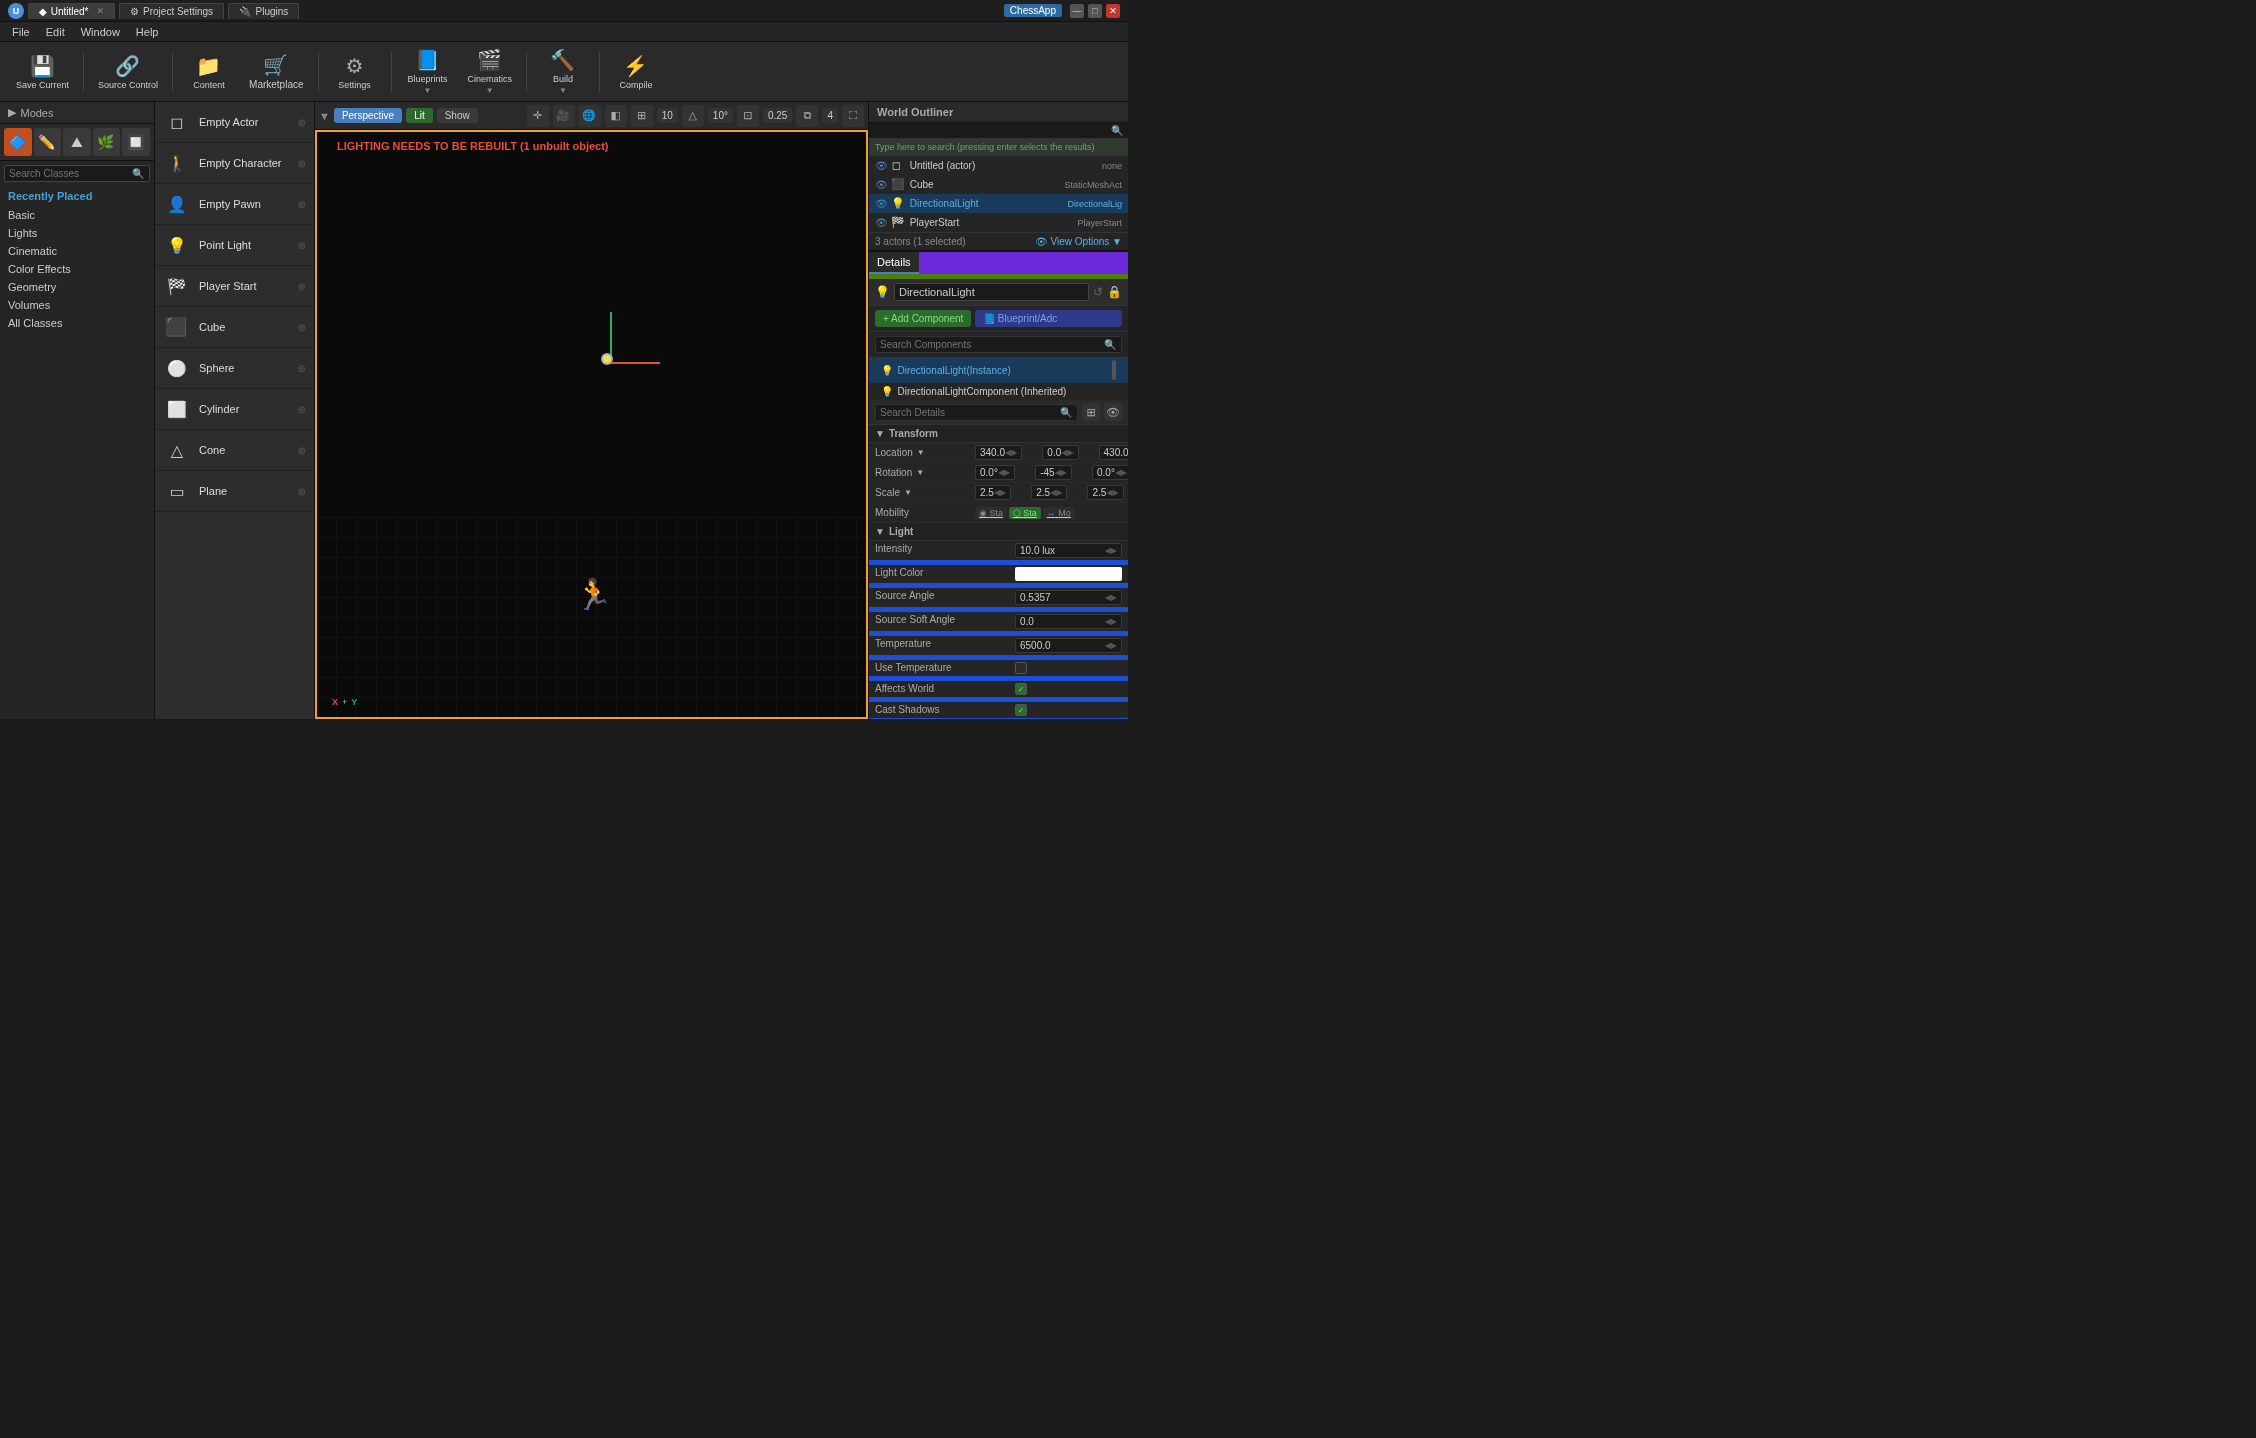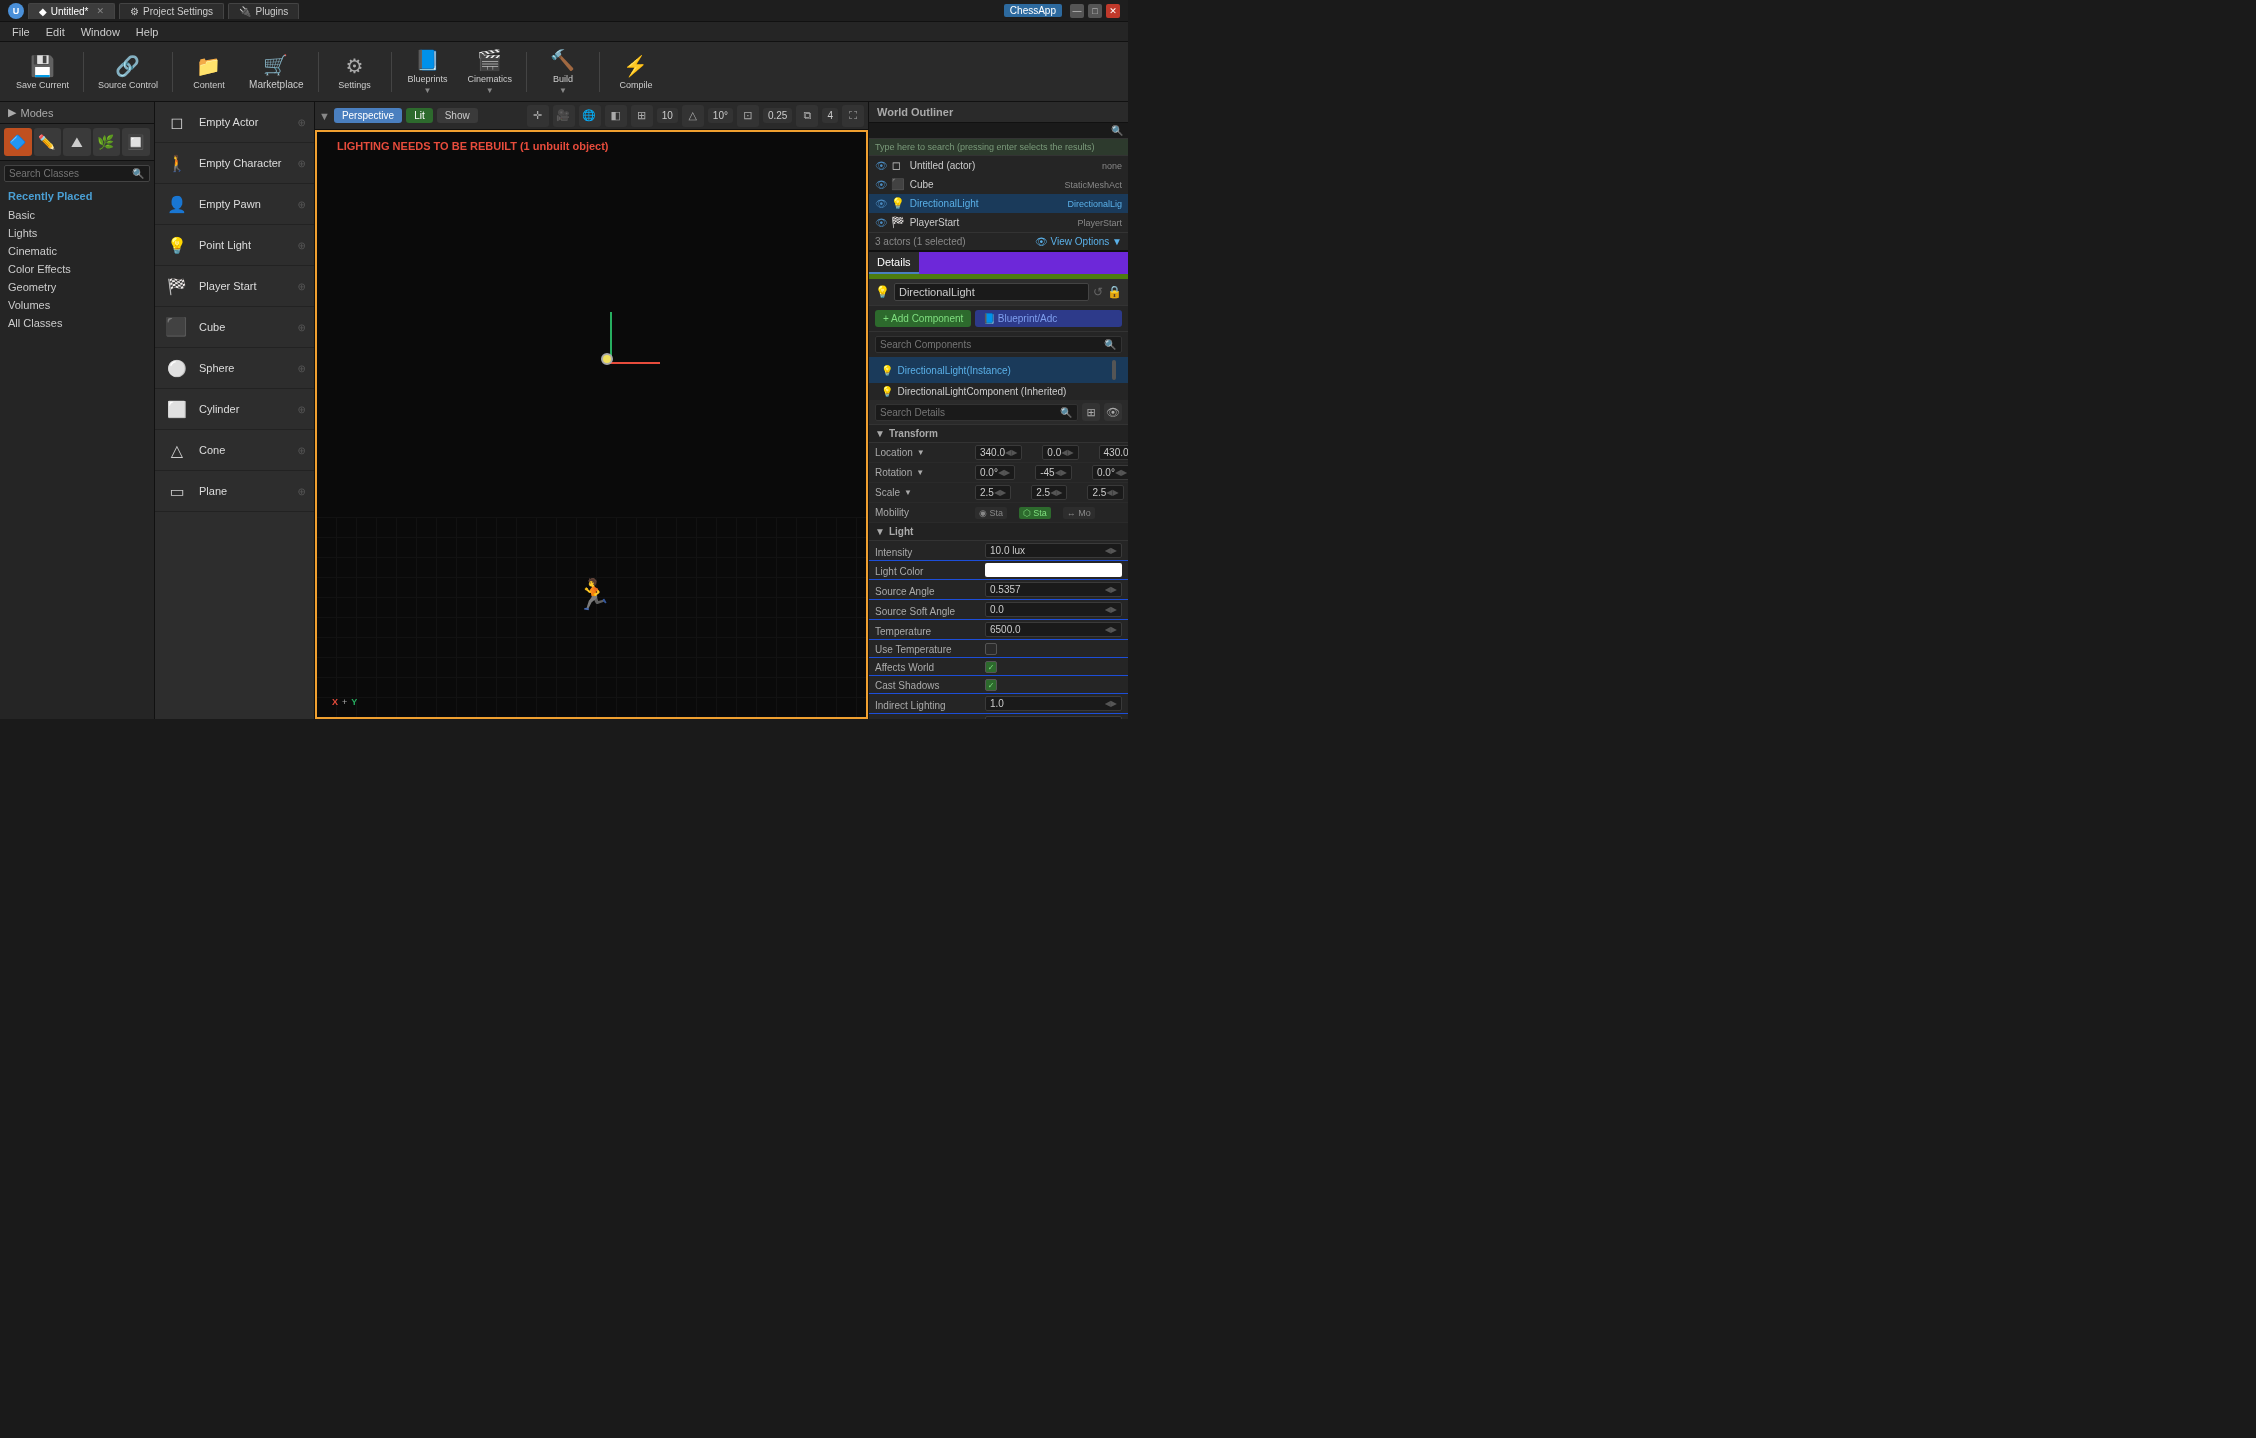--- a/index.html
+++ b/index.html
@@ -97,26 +97,26 @@
     .details-search input { background: transparent; border: none; outline: none; color: #ccc; font-size: 10px; width: 100%; }
 
     
     .section-header { background: #222; padding: 3px 6px; font-size: 10px; color: #aaa; border-bottom: 1px solid #333; cursor: pointer; display: flex; align-items: center; gap: 4px; font-weight: bold; }
     .prop-row { display: flex; align-items: center; padding: 2px 6px; border-bottom: 1px solid #2a2a2a; min-height: 20px; }
     .prop-label { color: #aaa; font-size: 10px; width: 100px; flex-shrink: 0; display: flex; align-items: center; gap: 4px; }
     .prop-values { display: flex; gap: 20px; flex: 1; }
     .prop-val { background: #1a1a1a; border: 1px solid #3a3a3a; color: #ccc; padding: 1px 4px; font-size: 10px; border-radius: 2px; flex: 1; display: flex; align-items: center; justify-content: space-between; }
     .prop-val-arrow { color: #555; font-size: 8px; }
     .lock-icon { color: #888; font-size: 10px; }
-    .mobility-btns { display: flex; gap: 12px; }
+    .mobility-btns { display: flex; gap: 2px; text-decoration: underline; }
     .mob-btn { padding: 1px 4px; font-size: 9px; background: #2d2d2d; border-radius: 2px; color: #888; cursor: pointer; }
     .mob-btn.active { background: #2d6a2d; color: #7fdf7f; }
 
     
-    .light-prop-row { display: flex; align-items: flex-end; padding: 2px 6px; border-bottom: 1px solid #1d4ed8; min-height: 18px; }
+    .light-prop-row { display: flex; align-items: flex-start; padding: 2px 6px; border-bottom: 5px solid #1d4ed8; min-height: 18px; gap: 30px; }
     .light-prop-label { color: #aaa; font-size: 10px; width: 110px; flex-shrink: 0; }
     .light-prop-val { background: #1a1a1a; border: 1px solid #3a3a3a; color: #ccc; padding: 1px 4px; font-size: 10px; border-radius: 2px; flex: 1; display: flex; align-items: center; justify-content: space-between; }
     .light-color-bar { height: 14px; background: #ffffff; flex: 1; border-radius: 2px; }
     .checkbox { width: 12px; height: 12px; background: #2d6a2d; border: 1px solid #555; border-radius: 2px; display: flex; align-items: center; justify-content: center; font-size: 8px; color: #7fdf7f; }
     .checkbox.unchecked { background: #2a2a2a; }
 
     
     .bottom-panel { height: 180px; background: #252525; border-top: 2px solid #111; display: flex; flex-direction: column; }
     .content-browser-header { background: #2a2a2a; height: 24px; display: flex; align-items: center; padding: 0 8px; gap: 4px; border-bottom: 1px solid #111; }
     .cb-header-icon { font-size: 12px; color: #888; }

